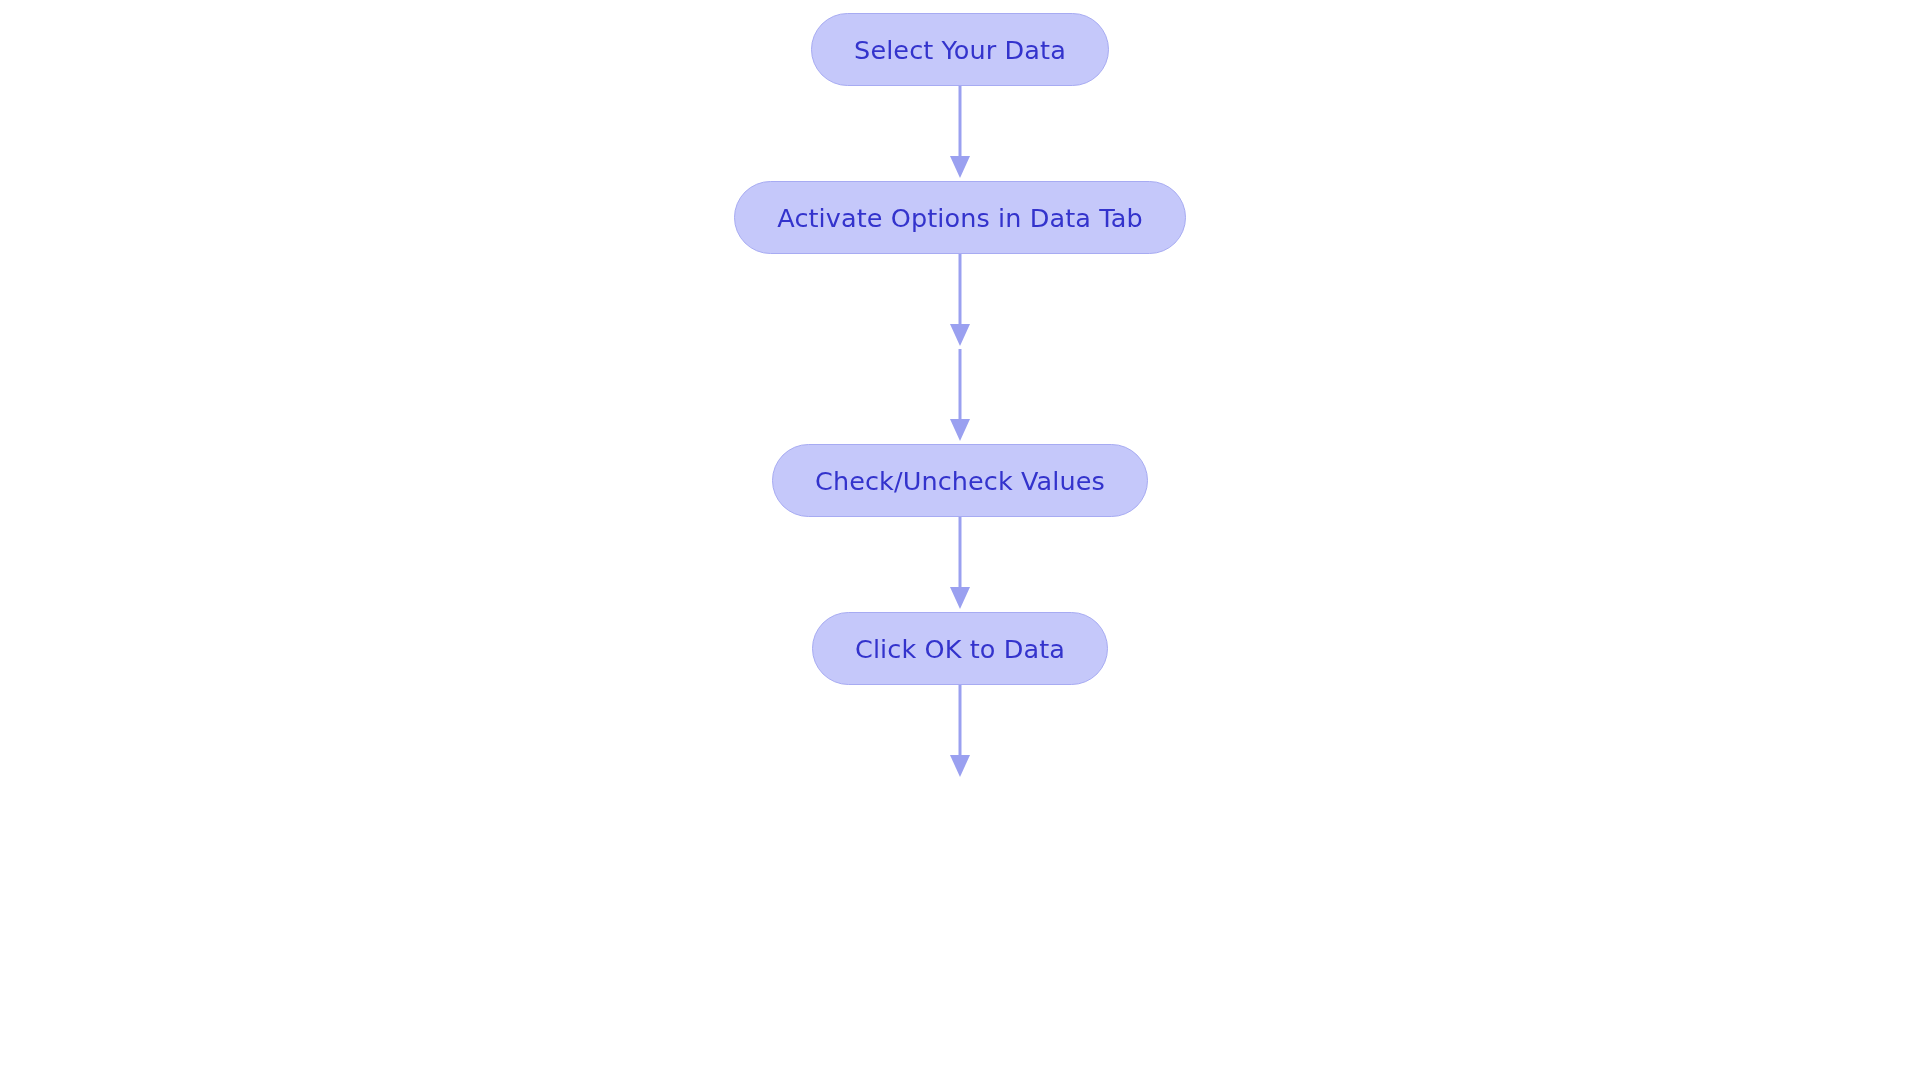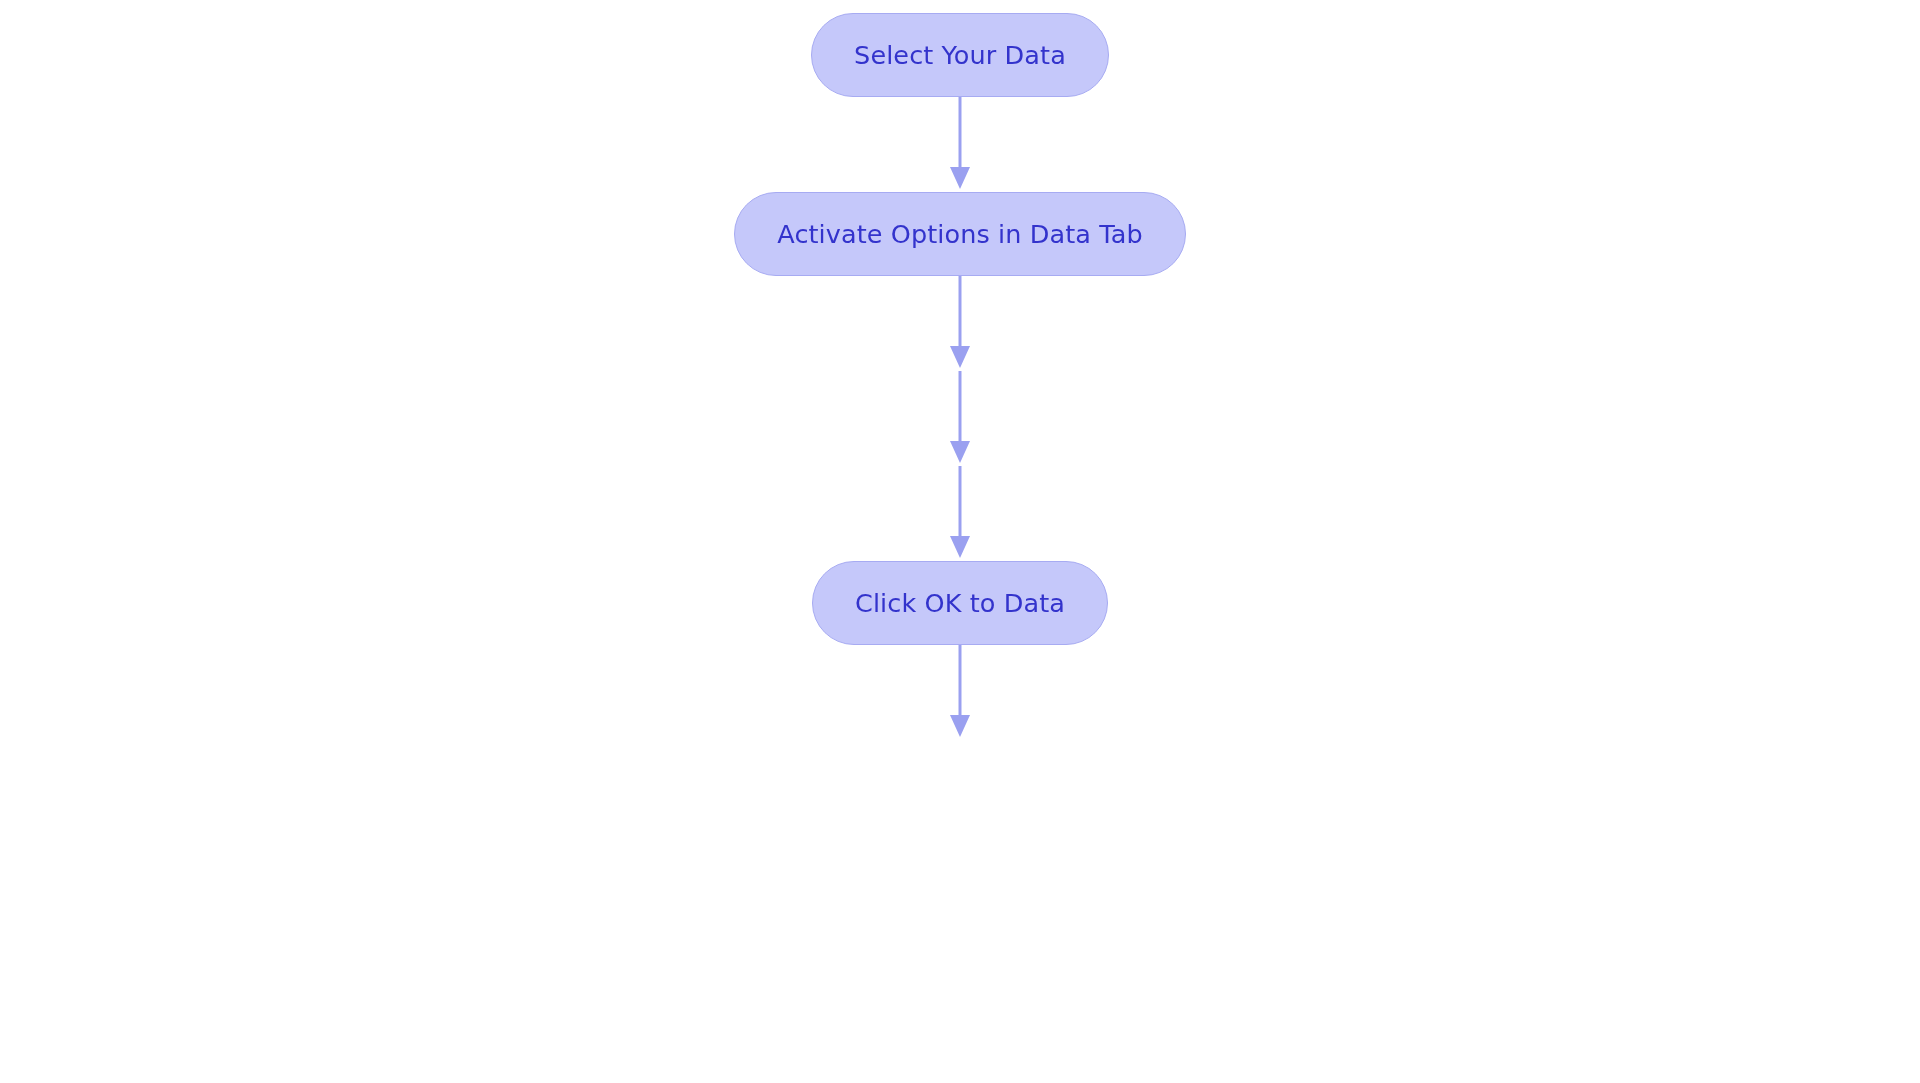--- a/index.html
+++ b/index.html
@@ -25,21 +25,21 @@
     left: 0;
     top: 13px;
     width: 1920px;
     display: flex;
     flex-direction: column;
     align-items: center;
   }
 
   .node {
     box-sizing: border-box;
-    height: 84px;
+    height: 73px;
     border-radius: 48px;
     background: #c5c8fa;
     border: 1.6px solid #a7abf2;
     color: #3333cc;
     display: flex;
     align-items: center;
     justify-content: center;
     font-size: 25.5px;
     font-weight: 400;
     letter-spacing: 0.1px;
@@ -86,20 +86,23 @@
       <line x1="17" y1="0" x2="17" y2="72"></line>
       <polygon points="7,70 27,70 17,92"></polygon>
     </svg>
 
 
     <svg class="connector" viewBox="0 0 34 95">
       <line x1="17" y1="0" x2="17" y2="72"></line>
       <polygon points="7,70 27,70 17,92"></polygon>
     </svg>
 
+    <div class="node">
+      <span>Check/Uncheck Values</span>
+    </div>
 
     <svg class="connector" viewBox="0 0 34 95">
       <line x1="17" y1="0" x2="17" y2="72"></line>
       <polygon points="7,70 27,70 17,92"></polygon>
     </svg>
 
     <div class="node">
       <span>Click OK to Data</span>
     </div>
 

